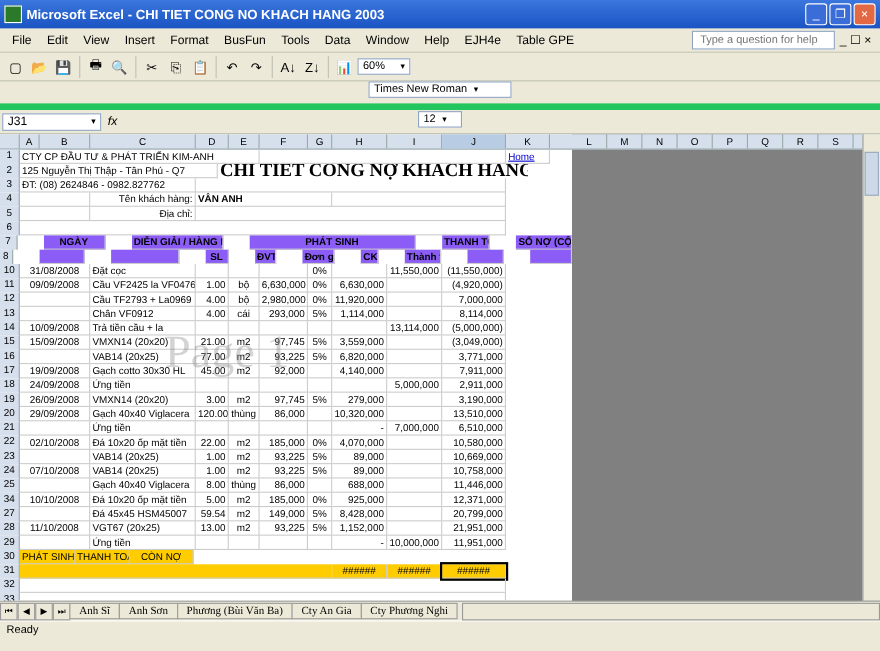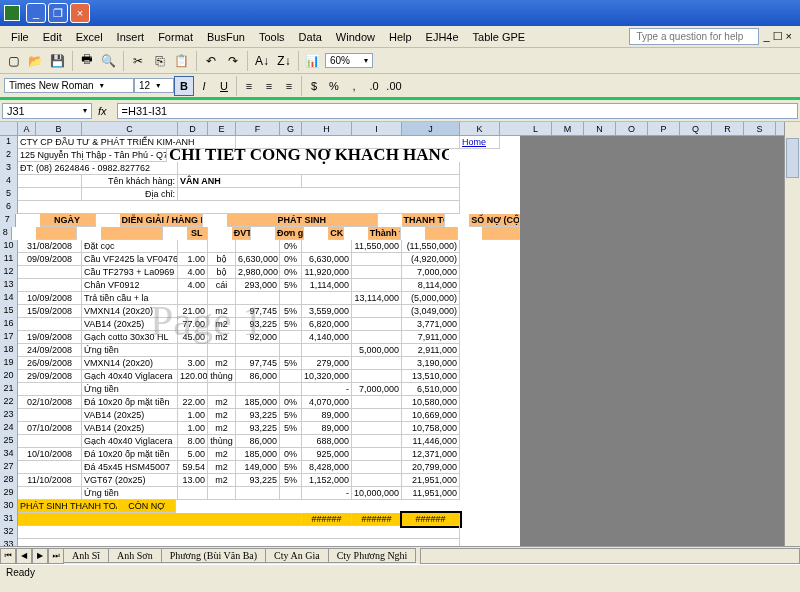--- a/index.html
+++ b/index.html
@@ -10,37 +10,37 @@
 .titlebar .winbtn { width: 20px; height: 20px; background: #3b6dd8; border: 1px solid #fff; margin-left: 2px; text-align: center; line-height: 18px; border-radius: 3px;}
 .titlebar .close { background: #e36844; }
 .menubar { background: #ece9d8; height: 22px; display: flex; align-items: center; padding: 0 4px; border-bottom: 1px solid #c0c0b0; }
 .menubar span { padding: 2px 7px; }
 .menubar .help { margin-left: auto; }
 .helpbox { border: 1px solid #8fa6c3; background: #fff; color: #999; padding: 2px 6px; width: 130px; font-size: 10px; }
 .toolbar { background: #ece9d8; height: 26px; display: flex; align-items: center; padding: 0 4px; gap: 2px; border-bottom: 1px solid #c0c0b0; }
 .tbtn { width: 20px; height: 20px; border: 1px solid transparent; display: flex; align-items: center; justify-content: center; font-size: 12px; }
 .sep { width: 1px; height: 20px; background: #c0c0b0; margin: 0 2px; }
 .zoombox { border: 1px solid #8fa6c3; background: #fff; padding: 1px 4px; font-size: 10px; display:flex; align-items:center; gap:14px; }
-.fontbar { display: flex; align-items: center; padding: 0 4px; gap: 0; height: 26px; border-bottom: 3px solid #22c55e;}
+.fontbar { display: flex; align-items: center; padding: 0 4px; gap: 12px; height: 26px; border-bottom: 6px solid #22c55e; flex-direction: column;}
 .combo { border: 1px solid #8fa6c3; background: #fff; padding: 1px 4px; font-size: 10px; display: flex; align-items: center; gap: 6px; }
 .combo .arr { font-size: 8px; }
 .bold-btn { font-weight: bold; border: 1px solid #3a64a2; background: #d6e2f3; width:20px; height:20px; text-align:center; line-height:18px;}
 .fmtbtn { width: 20px; height: 20px; text-align: center; line-height: 18px; border:1px solid transparent;}
 .formulabar { height: 22px; display: flex; align-items: center; padding: 0 2px; border-bottom: 1px solid #c0c0b0; background:#ece9d8;}
 .namebox { border: 1px solid #8fa6c3; background: #fff; padding: 1px 4px; width: 90px; font-size: 11px; display:flex; justify-content:space-between; align-items:center;}
 .fxlabel { font-style: italic; margin: 0 6px; }
 .fxinput { flex: 1; border: 1px solid #8fa6c3; background: #fff; padding: 1px 4px; font-size: 11px; margin-left:4px;}
 .gridarea { position: relative; background: #808080; height: 424px; display:flex; }
 .sheetpane { background: #fff; width: 520px; position:relative; overflow:hidden;}
 .colhdr { display: flex; background: #d6dfec; height: 14px; font-size: 9px; border-bottom:1px solid #9aa; }
 .colhdr div { border-right: 1px solid #9aa; text-align: center; line-height: 14px; }
 .rh { width: 18px; background: #d6dfec; border-right: 1px solid #9aa; text-align:center; font-size:9px; line-height:11px;}
 .row { display: flex; height: 13px; font-size: 9px; }
 .cell { border-right: 1px solid #ccc; border-bottom: 1px solid #ccc; padding: 0 2px; overflow: hidden; white-space: nowrap; line-height:12px;}
-.hdrblue { background: #fdba74; font-weight: bold; text-align: center; margin-left: 24px; }
+.hdrblue { background: #8b5cf6; font-weight: bold; text-align: center; margin-left: 24px; }
 .yellow { background: #ffcc00; }
 .tleft { text-align: left; }
 .tright { text-align: right; }
 .tcenter { text-align: center; }
 .bigtitle { font-family: 'Times New Roman'; font-size: 17px; font-weight: bold; text-align: center; }
 .watermark { position: absolute; top: 175px; left: 150px; font-size: 42px; color: rgba(128,128,128,0.35); font-family: 'Times New Roman'; pointer-events:none;}
 .rightgray { flex: 1; background: #808080; position:relative;}
 .vscroll { position:absolute; right:0; top:0; bottom:0; width:16px; background:#ece9d8; border-left:1px solid #999;}
 .vscroll .thumb { position:absolute; top:16px; left:1px; right:1px; height:40px; background:#cdd8e8; border:1px solid #9ab;}
 .tabs { height: 18px; background: #ece9d8; display: flex; align-items: center; font-size: 10px; border-top:1px solid #999;}
@@ -51,29 +51,30 @@
 .hscroll { flex:1; background:#ece9d8; border:1px solid #999; height:16px; margin-left:4px;}
 .status { height: 18px; background: #ece9d8; padding: 2px 6px; font-size: 10px; border-top:1px solid #fff;}
 .homelink { color:#0000cc; text-decoration:underline; }
 .cJ { outline:2px solid #000; }
 </style>
 </head>
 <body>
 
 <div class="titlebar">
   <div class="icon"></div>
+  <div class="title">Microsoft Excel - CHI TIET CONG NO KHACH HANG 2003</div>
   <div class="winbtn">_</div>
   <div class="winbtn">❐</div>
   <div class="winbtn close">×</div>
 </div>
 
 <div class="menubar">
   <span>File</span>
   <span>Edit</span>
-  <span>Excel</span>
+  <span>View</span>
   <span>Insert</span>
   <span>Format</span>
   <span>BusFun</span>
   <span>Tools</span>
   <span>Data</span>
   <span>Window</span>
   <span>Help</span>
   <span>EJH4e</span>
   <span>Table GPE</span>
   <div class="help"><input class="helpbox" placeholder="Type a question for help" style=""></div>
@@ -128,21 +129,20 @@
   <div class="fmtbtn">.0</div>
   <div class="fmtbtn">.00</div>
 </div>
 
 <div class="formulabar">
   <div class="namebox">
       <span>J31</span>
       <span style="font-size:8px">▾</span>
     </div>
   <span class="fxlabel">fx</span>
-  <div class="fxinput">=H31-I31</div>
 </div>
 
 <div class="gridarea">
   <div class="sheetpane">
     <div class="colhdr">
       <div style="width:18px"></div>
       <div style="width:18px">A</div>
       <div style="width:46px">B</div>
       <div style="width:96px">C</div>
       <div style="width:30px">D</div>
@@ -156,21 +156,21 @@
     </div>
     <div id="rowsHost">
         <div class="row">
           <div class="rh">1</div>
           <div class="cell tleft" style="width:218px">CTY CP ĐẦU TƯ &amp; PHÁT TRIỂN KIM-ANH</div>
           <div class="cell " style="width:224px"></div>
           <div class="cell" style="width:40px"><span class="homelink">Home</span></div>
         </div>
         <div class="row">
           <div class="rh">2</div>
-          <div class="cell tleft" style="width:149px">125 Nguyễn Thị Thập - Tân Phú - Q7</div>
+          <div class="cell tleft" style="width:180px">125 Nguyễn Thị Thập - Tân Phú - Q7</div>
           <div class="cell bigtitle" style="width:282px;height:26px;border:none">CHI TIẾT CÔNG NỢ KHÁCH HÀNG</div>
         </div>
         <div class="row">
           <div class="rh">3</div>
           <div class="cell tleft" style="width:160px">ĐT: (08) 2624846 - 0982.827762</div>
           <div class="cell " style="width:282px"></div>
         </div>
         <div class="row">
           <div class="rh">4</div>
           <div class="cell " style="width:64px"></div>

